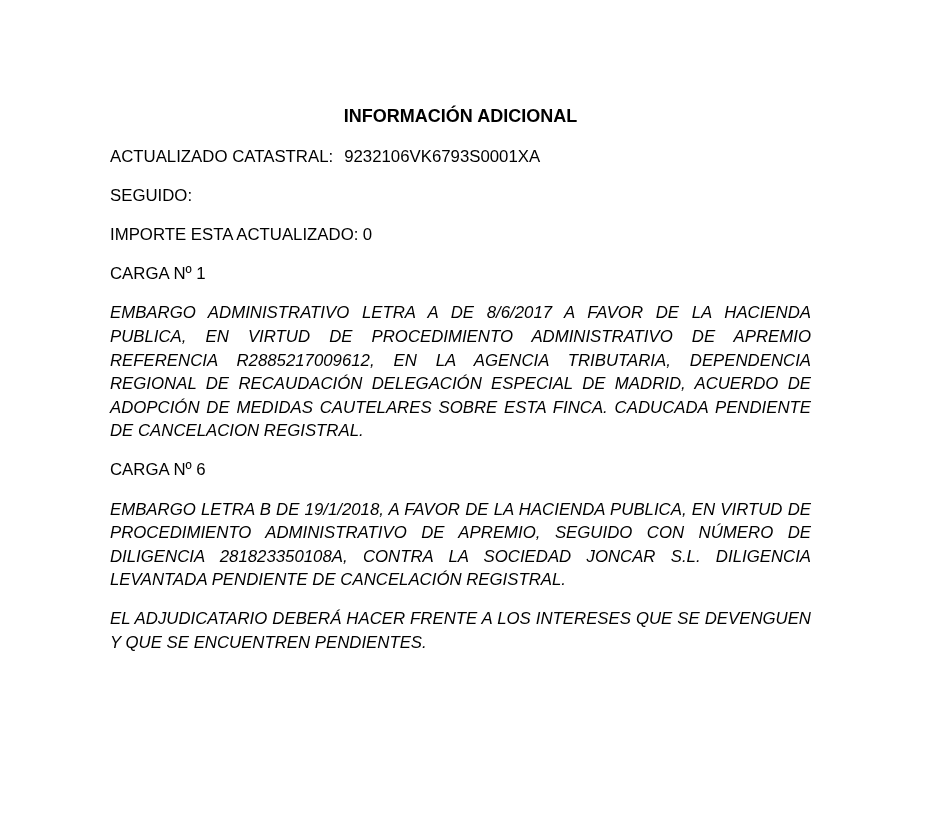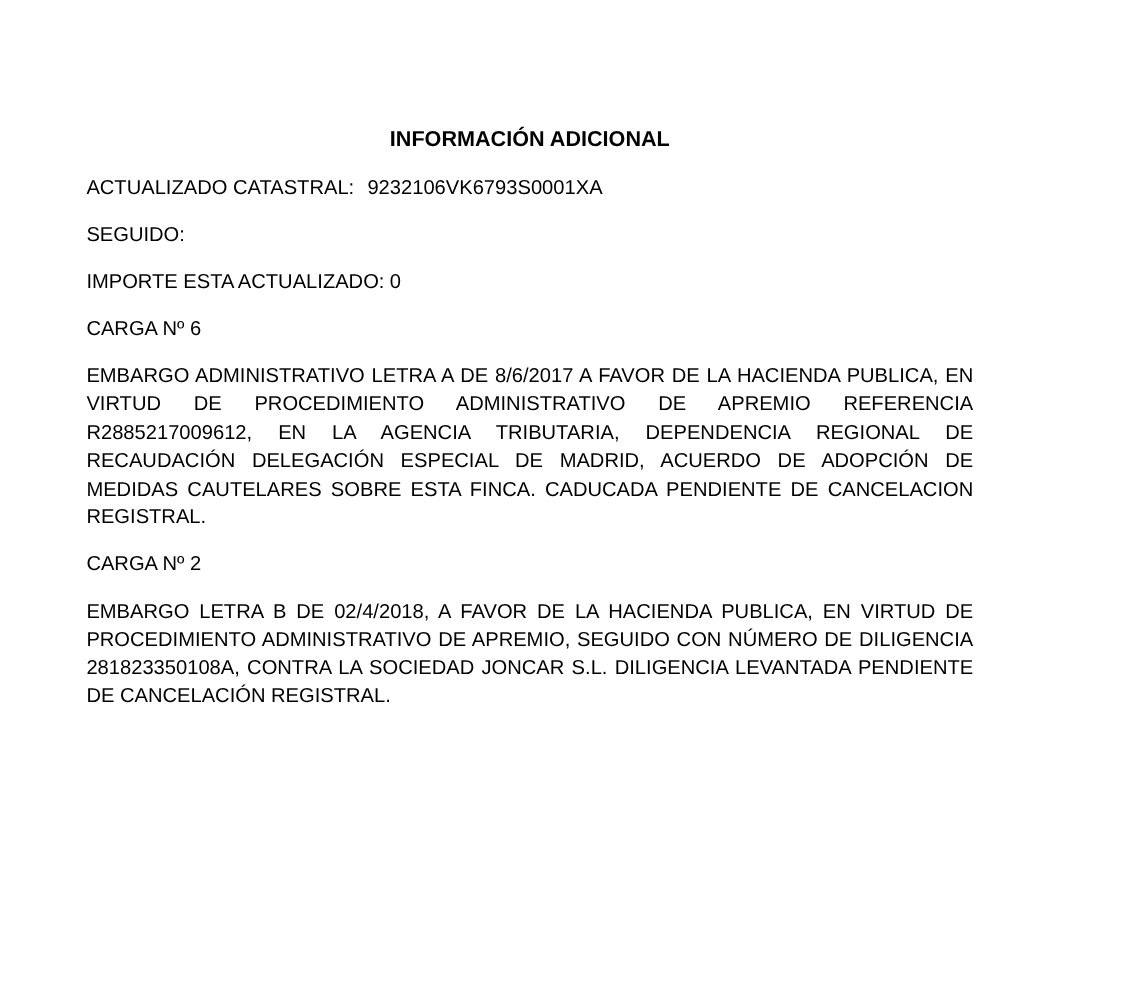--- a/index.html
+++ b/index.html
@@ -10,35 +10,36 @@
   .page {
     position: relative;
     width: 941px;
     height: 818px;
     box-sizing: border-box;
     background: #ffffff;
     color: #000000;
     font-family: "Liberation Sans", sans-serif;
     font-size: 16.8px;
     line-height: 23.6px;
-    padding: 104px 130px 0 72px;
+    padding: 104px 130px 0 110px;
     overflow: hidden;
   }
   .doc-title {
     text-align: center;
     font-weight: bold;
     font-size: 18px;
     line-height: 24px;
     margin: 0 0 17px 0;
   }
   .block {
     margin: 0 0 15.5px 0;
   }
   .para {
     text-align: justify;
+    font-style: italic;
   }
   .ref-value {
     margin-left: 11px;
   }
   .inline-value {
     margin-left: 4.5px;
   }
 </style>
 </head>
 <body>
@@ -50,22 +51,23 @@
   <div class="block">
     <span>ACTUALIZADO CATASTRAL:</span><span class="ref-value">9232106VK6793S0001XA</span>
   </div>
 
   <div class="block">SEGUIDO:</div>
 
   <div class="block">
     <span>IMPORTE ESTA ACTUALIZADO:</span><span class="inline-value">0</span>
   </div>
 
-  <div class="block">CARGA Nº 6</div>
+  <div class="block">CARGA Nº 1</div>
 
   <div class="block para">EMBARGO ADMINISTRATIVO LETRA A DE 8/6/2017 A FAVOR DE LA HACIENDA PUBLICA, EN VIRTUD DE PROCEDIMIENTO ADMINISTRATIVO DE APREMIO REFERENCIA R2885217009612, EN LA AGENCIA TRIBUTARIA, DEPENDENCIA REGIONAL DE RECAUDACIÓN DELEGACIÓN ESPECIAL DE MADRID, ACUERDO DE ADOPCIÓN DE MEDIDAS CAUTELARES SOBRE ESTA FINCA. CADUCADA PENDIENTE DE CANCELACION REGISTRAL.</div>
 
-  <div class="block">CARGA Nº 2</div>
+  <div class="block">CARGA Nº 6</div>
 
-  <div class="block para">EMBARGO LETRA B DE 02/4/2018, A FAVOR DE LA HACIENDA PUBLICA, EN VIRTUD DE PROCEDIMIENTO ADMINISTRATIVO DE APREMIO, SEGUIDO CON NÚMERO DE DILIGENCIA 281823350108A, CONTRA LA SOCIEDAD JONCAR S.L. DILIGENCIA LEVANTADA PENDIENTE DE CANCELACIÓN REGISTRAL.</div>
+  <div class="block para">EMBARGO LETRA B DE 19/1/2018, A FAVOR DE LA HACIENDA PUBLICA, EN VIRTUD DE PROCEDIMIENTO ADMINISTRATIVO DE APREMIO, SEGUIDO CON NÚMERO DE DILIGENCIA 281823350108A, CONTRA LA SOCIEDAD JONCAR S.L. DILIGENCIA LEVANTADA PENDIENTE DE CANCELACIÓN REGISTRAL.</div>
 
+  <div class="block para">EL ADJUDICATARIO DEBERÁ HACER FRENTE A LOS INTERESES QUE SE DEVENGUEN Y QUE SE ENCUENTREN PENDIENTES.</div>
 
 </div>
 
 </body></html>

